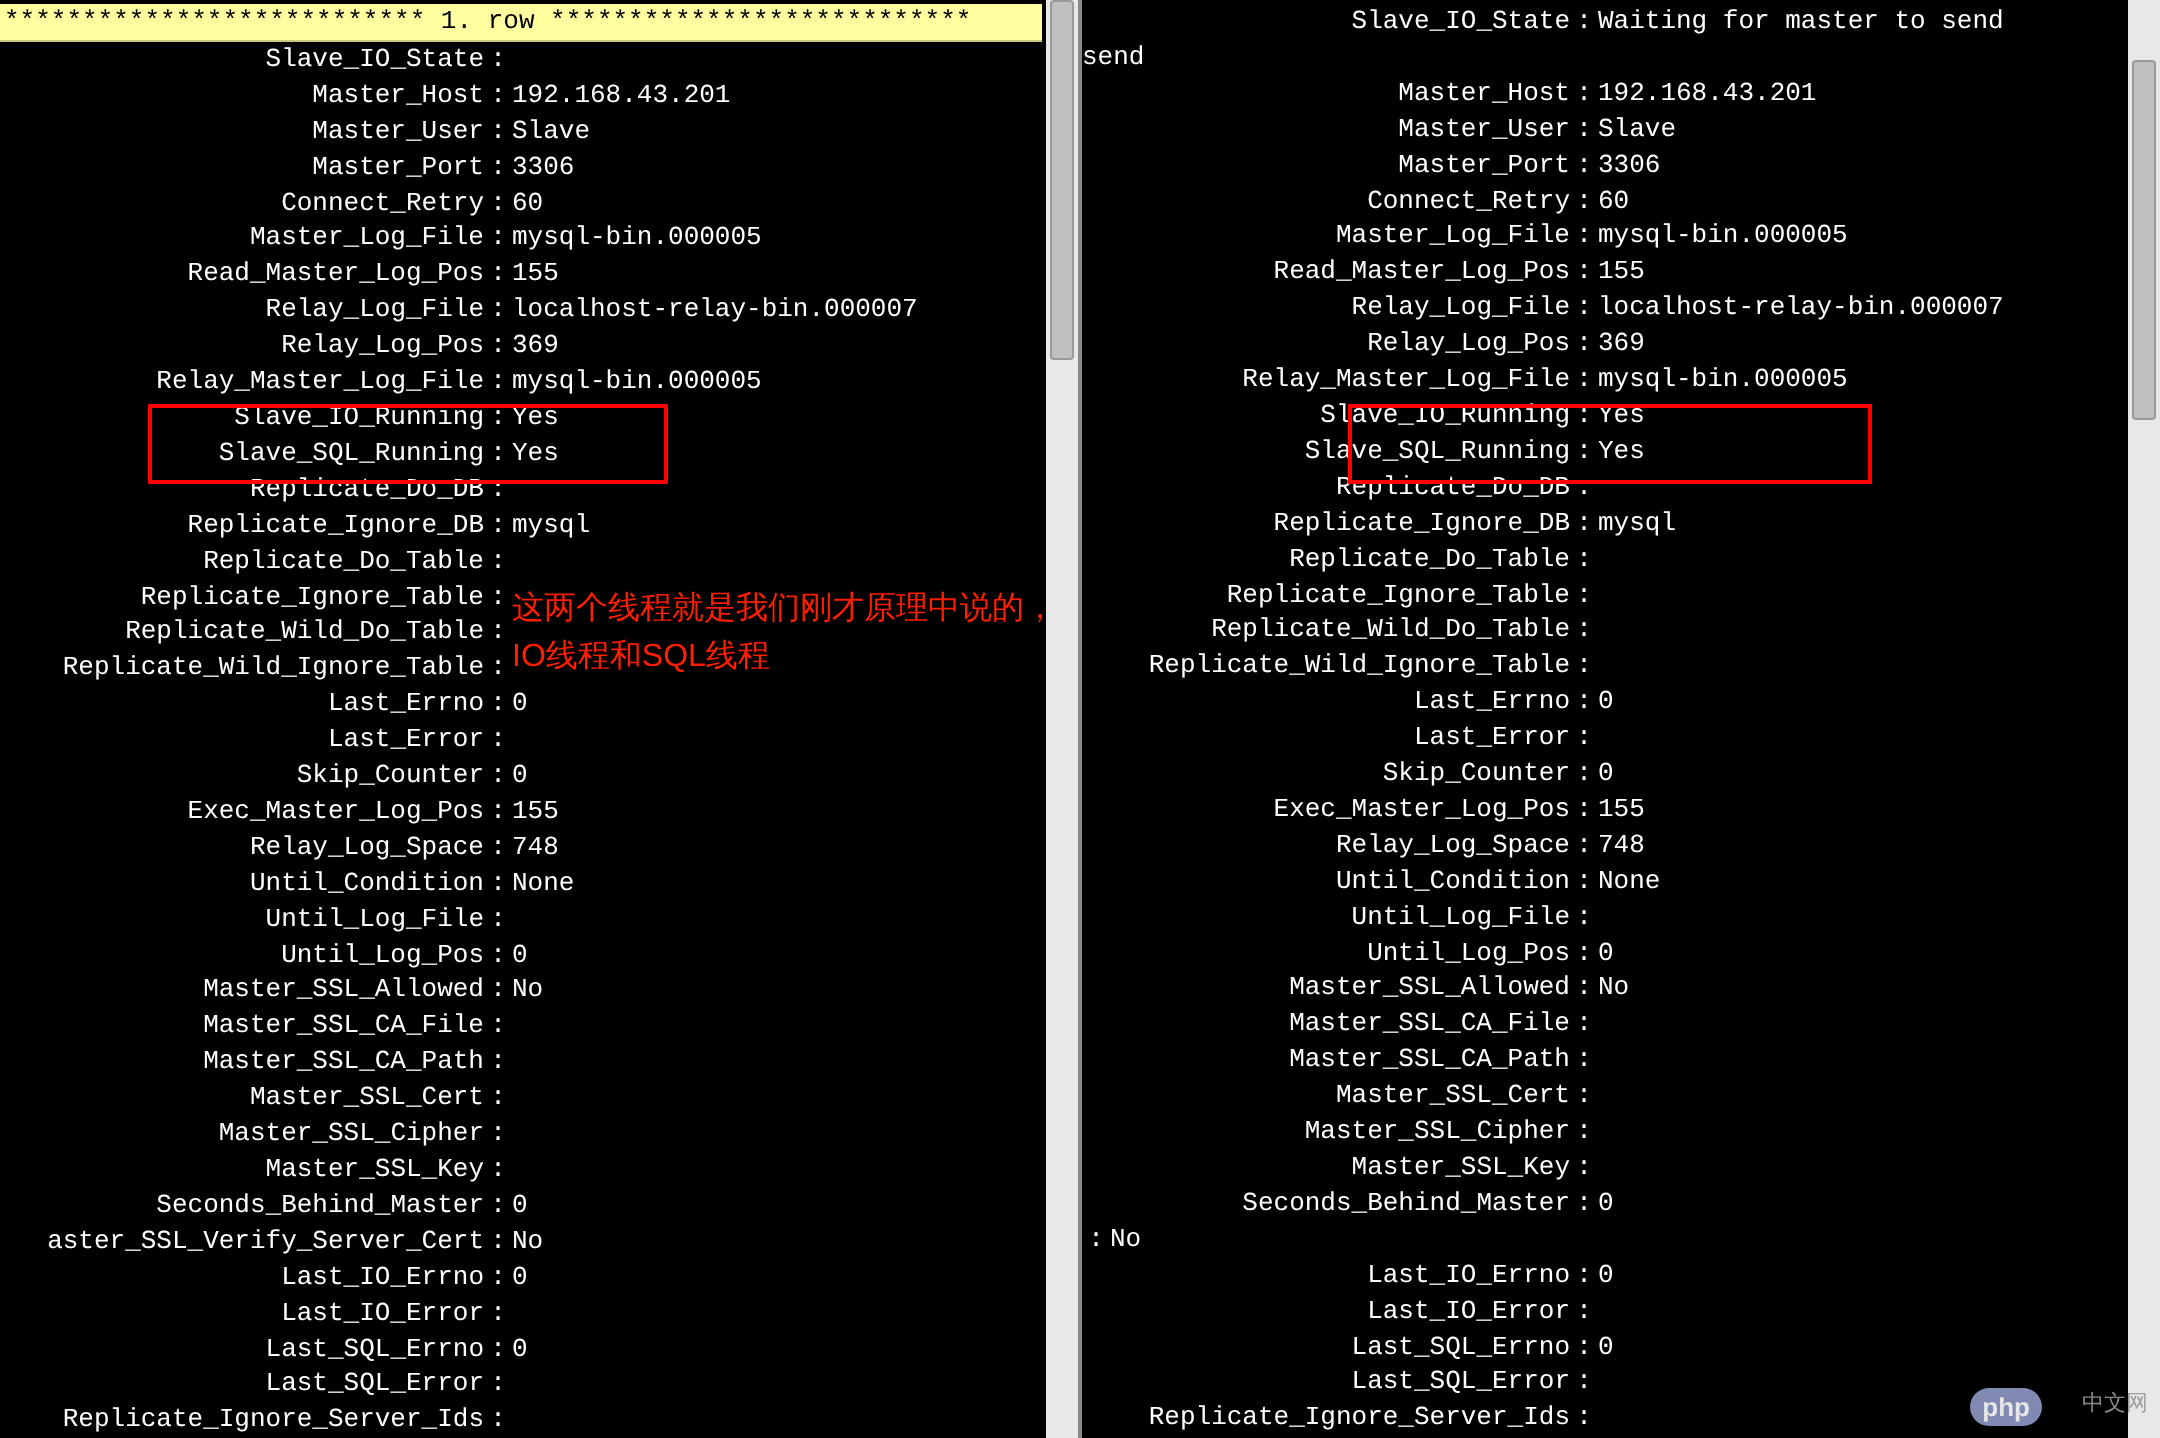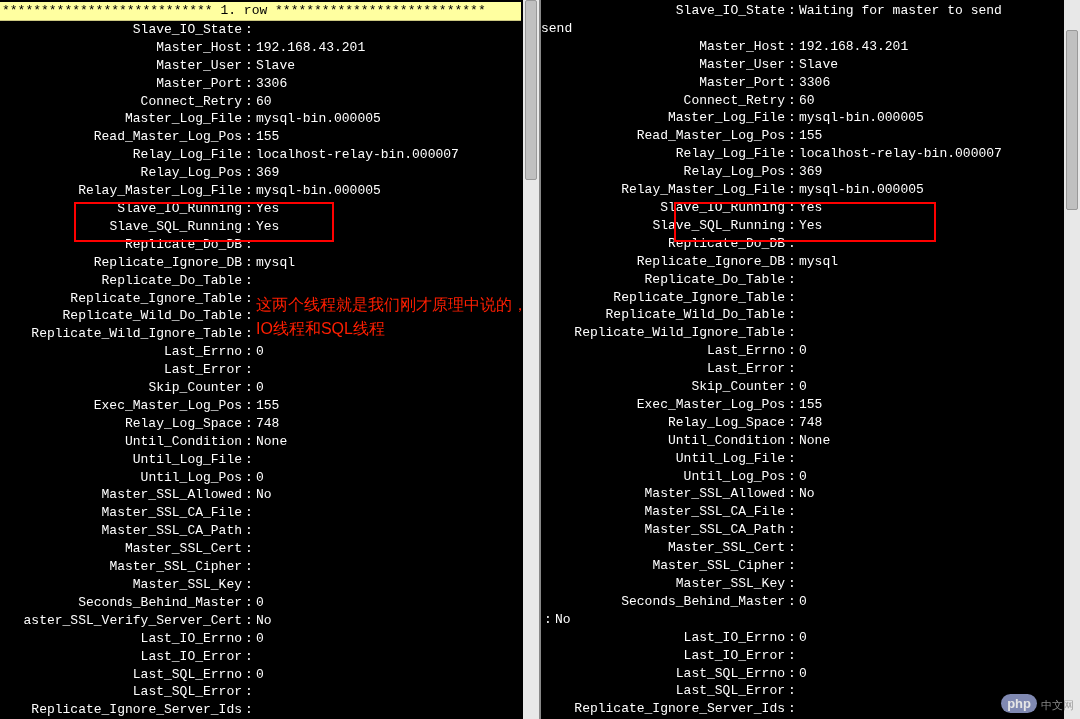--- a/index.html
+++ b/index.html
@@ -96,22 +96,22 @@
       font-size: 16px;
       line-height: 24px;
       font-weight: 500;
       margin-top: 13px;
     }
     .watermark {
       position: absolute;
       right: 6px;
       bottom: 6px;
       display: flex;
-      align-items: flex-end;
-      gap: 4px;
+      align-items: flex-start;
+      gap: 20px;
       opacity: 0.9;
     }
     .php-badge {
       background: #8e98c6;
       color: #fff;
       font-family: Arial, sans-serif;
       font-weight: bold;
       font-size: 13px;
       padding: 2px 6px;
       border-radius: 10px;

